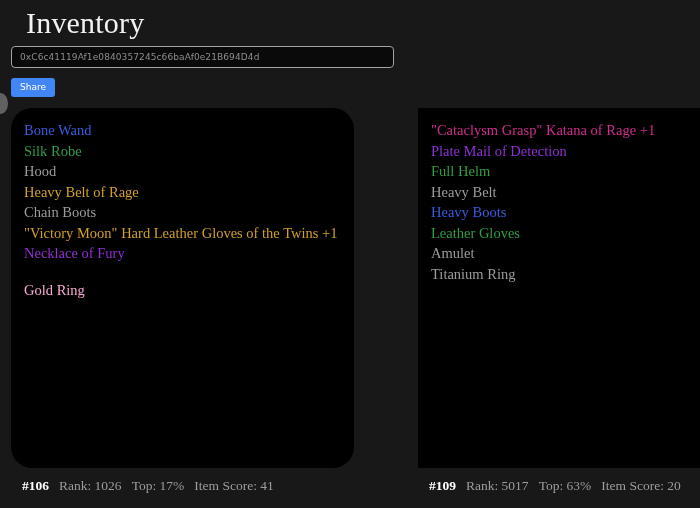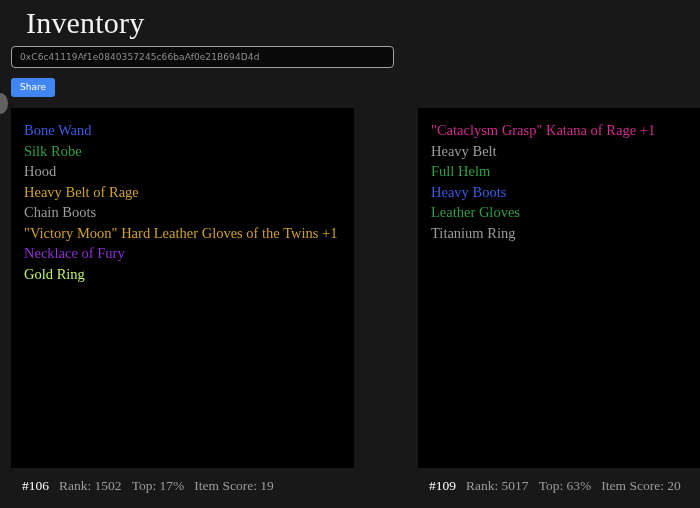--- a/index.html
+++ b/index.html
@@ -87,21 +87,21 @@
   }
   .panel {
     position: absolute;
     top: 0;
     background: #000000;
     height: 360px;
     box-sizing: border-box;
     padding: 12px 0 0 13px;
     overflow: hidden;
   }
-  .panel-left  { left: 11px;  width: 343px; }
+  .panel-left  { left: 11px;  width: 343px; border-radius: 21px; }
   .panel-right { left: 418px; width: 282px; }
 
   .item-list {
     list-style: none;
     margin: 0;
     padding: 0;
   }
   .item {
     font-family: "Liberation Serif", "DejaVu Serif", serif;
     font-size: 14.5px;
@@ -124,21 +124,21 @@
     font-family: "Liberation Serif", "DejaVu Serif", serif;
     font-size: 13.5px;
     line-height: 16px;
     white-space: nowrap;
   }
   .stat-row-left  { left: 22px; }
   .stat-row-right { left: 429px; }
 
   .stat-rank-id {
     color: #ffffff;
-    font-weight: normal;
+    font-weight: bold;
     margin-right: 10px;
   }
   .stat-field {
     color: #9c9c9c;
     margin-right: 10px;
   }
   .stat-field:last-child { margin-right: 0; }
 </style>
 </head>
 <body>
@@ -158,35 +158,37 @@
 <div class="panels">
   <div class="panel panel-left">
     <ul class="item-list" id="left-list">
         <li class="item" style="color: rgb(59, 91, 224);">Bone Wand</li>
         <li class="item" style="color: rgb(47, 158, 68);">Silk Robe</li>
         <li class="item" style="color: rgb(156, 156, 156);">Hood</li>
         <li class="item" style="color: rgb(208, 160, 40);">Heavy Belt of Rage</li>
         <li class="item" style="color: rgb(156, 156, 156);">Chain Boots</li>
         <li class="item" style="color: rgb(208, 160, 40);">"Victory Moon" Hard Leather Gloves of the Twins +1</li>
         <li class="item" style="color: rgb(143, 47, 212);">Necklace of Fury</li>
-        <li class="item" style="color: #bef264;">Gold Ring</li>
+        <li class="item" style="color: #f9a8d4; margin-top: 16px;">Gold Ring</li>
       </ul>
   </div>
   <div class="panel panel-right">
     <ul class="item-list" id="right-list">
         <li class="item" style="color: rgb(208, 44, 142);">"Cataclysm Grasp" Katana of Rage +1</li>
+        <li class="item" style="color: rgb(143, 47, 212);">Plate Mail of Detection</li>
+        <li class="item" style="color: rgb(47, 158, 68);">Full Helm</li>
         <li class="item" style="color: rgb(156, 156, 156);">Heavy Belt</li>
-        <li class="item" style="color: rgb(47, 158, 68);">Full Helm</li>
         <li class="item" style="color: rgb(59, 91, 224);">Heavy Boots</li>
         <li class="item" style="color: rgb(47, 158, 68);">Leather Gloves</li>
+        <li class="item" style="color: rgb(156, 156, 156);">Amulet</li>
         <li class="item" style="color: rgb(156, 156, 156);">Titanium Ring</li>
       </ul>
   </div>
 </div>
 
 <div class="stats">
   <div class="stat-row stat-row-left">
-    <span class="stat-rank-id">#106</span><span class="stat-field">Rank: 1502</span><span class="stat-field">Top: 17%</span><span class="stat-field">Item Score: 19</span>
+    <span class="stat-rank-id">#106</span><span class="stat-field">Rank: 1026</span><span class="stat-field">Top: 17%</span><span class="stat-field">Item Score: 41</span>
   </div>
   <div class="stat-row stat-row-right">
     <span class="stat-rank-id">#109</span><span class="stat-field">Rank: 5017</span><span class="stat-field">Top: 63%</span><span class="stat-field">Item Score: 20</span>
   </div>
 </div>
 
 </body></html>

